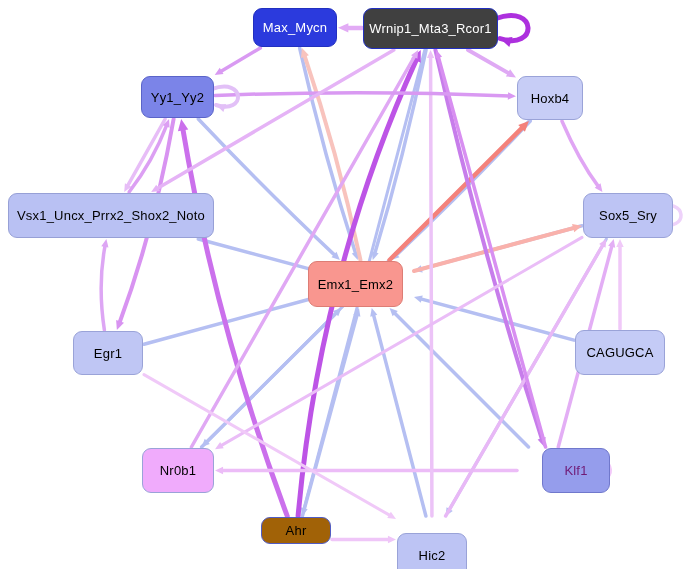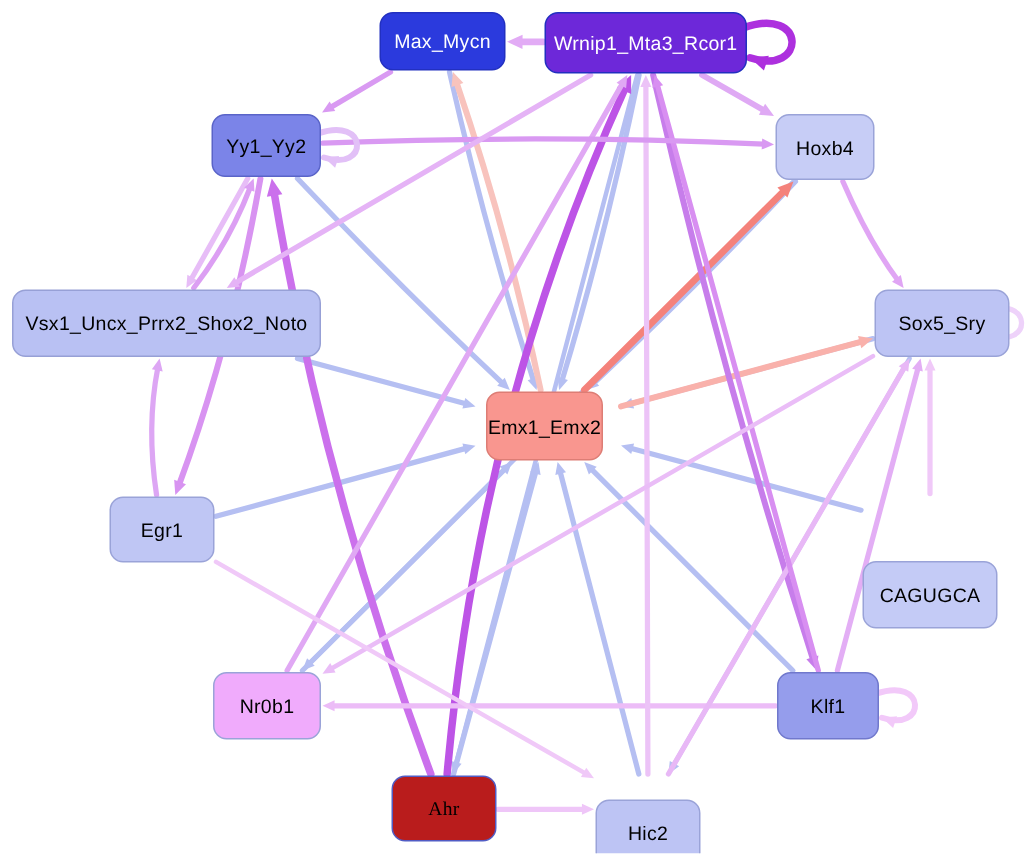--- a/index.html
+++ b/index.html
@@ -106,26 +106,26 @@
       <polygon points="500,38.5 512.5646434255736,37.10635887396025 509.28364974319305,47.080579668397206" fill="#ad30de"></polygon>
       <path d="M 212 89 C 246 77, 246 115, 216 105" fill="none" stroke="#e2c0f7" stroke-width="4" stroke-linecap="round"></path>
       <polygon points="216,105 226.05604295933543,103.92482559554274 223.399729724794,111.89376529916707" fill="#e2c0f7"></polygon>
       <path d="M 655 207.5 C 689 195.5, 689 233.5, 659 223.5" fill="none" stroke="#eed2fa" stroke-width="3.5" stroke-linecap="round"></path>
       <polygon points="659,223.5 667.7990375894186,222.5592223960999 665.4747635091948,229.5320446367712" fill="#eed2fa"></polygon>
       <path d="M 584 462.5 C 618 450.5, 618 488.5, 588 478.5" fill="none" stroke="#f2c9f9" stroke-width="4" stroke-linecap="round"></path>
       <polygon points="588,478.5 598.0560429593354,477.42482559554276 595.399729724794,485.39376529916706" fill="#f2c9f9"></polygon>
     </svg>
   <div id="nodes">
       <div class="node" style="left: 253px; top: 8px; width: 84px; height: 39px; background: rgb(43, 58, 221); color: rgb(255, 255, 255); border-color: rgb(34, 48, 192);">Max_Mycn</div>
-      <div class="node" style="left: 363px; top: 8px; width: 135px; height: 41px; background: #6d28d9; color: rgb(255, 255, 255); border-color: rgb(34, 48, 192);">Wrnip1_Mta3_Rcor1</div>
+      <div class="node" style="left: 363px; top: 8px; width: 135px; height: 41px; background: #404040; color: rgb(255, 255, 255); border-color: rgb(34, 48, 192);">Wrnip1_Mta3_Rcor1</div>
       <div class="node" style="left: 141px; top: 76px; width: 73px; height: 42px; background: rgb(123, 132, 232); color: rgb(0, 0, 0); border-color: rgb(90, 100, 200);">Yy1_Yy2</div>
       <div class="node" style="left: 517px; top: 76px; width: 66px; height: 44px; background: rgb(199, 205, 246); color: rgb(0, 0, 0); border-color: rgb(154, 163, 216);">Hoxb4</div>
       <div class="node" style="left: 8px; top: 193px; width: 206px; height: 45px; background: rgb(185, 193, 243); color: rgb(0, 0, 0); border-color: rgb(151, 160, 214);">Vsx1_Uncx_Prrx2_Shox2_Noto</div>
       <div class="node" style="left: 583px; top: 193px; width: 90px; height: 45px; background: rgb(189, 196, 244); color: rgb(0, 0, 0); border-color: rgb(154, 163, 216);">Sox5_Sry</div>
-      <div class="node" style="left: 324px; top: 261px; width: 78px; height: 46px; background: rgb(249, 150, 143); color: rgb(0, 0, 0); border-color: rgb(221, 125, 117);">Emx1_Emx2</div>
+      <div class="node" style="left: 308px; top: 261px; width: 95px; height: 46px; background: rgb(249, 150, 143); color: rgb(0, 0, 0); border-color: rgb(221, 125, 117);">Emx1_Emx2</div>
       <div class="node" style="left: 73px; top: 331px; width: 70px; height: 44px; background: rgb(191, 198, 244); color: rgb(0, 0, 0); border-color: rgb(154, 163, 216);">Egr1</div>
-      <div class="node" style="left: 575px; top: 330px; width: 90px; height: 45px; background: rgb(196, 203, 246); color: rgb(0, 0, 0); border-color: rgb(154, 163, 216); margin-top: 44px;">CAGUGCA</div>
+      <div class="node" style="left: 575px; top: 330px; width: 90px; height: 45px; background: rgb(196, 203, 246); color: rgb(0, 0, 0); border-color: rgb(154, 163, 216);">CAGUGCA</div>
       <div class="node" style="left: 142px; top: 448px; width: 72px; height: 45px; background: #f0abfc; color: rgb(0, 0, 0); border-color: rgb(154, 163, 216);">Nr0b1</div>
-      <div class="node" style="left: 518px; top: 448px; width: 68px; height: 45px; background: rgb(149, 157, 236); color: #000000; border-color: rgb(112, 120, 204);">Klf1</div>
-      <div class="node" style="left: 261px; top: 517px; width: 70px; height: 44px; background: #b91c1c; color: rgb(0, 0, 0); border-color: rgb(81, 92, 196); font-family: Liberation Serif, serif;">Ahr</div>
+      <div class="node" style="left: 542px; top: 448px; width: 68px; height: 45px; background: rgb(149, 157, 236); color: #701a75; border-color: rgb(112, 120, 204);">Klf1</div>
+      <div class="node" style="left: 261px; top: 517px; width: 70px; height: 27px; background: #a16207; color: rgb(0, 0, 0); border-color: rgb(81, 92, 196);">Ahr</div>
       <div class="node" style="left: 397px; top: 517px; width: 70px; height: 45px; background: rgb(189, 196, 244); color: rgb(0, 0, 0); border-color: rgb(154, 163, 216); margin-top: 16px;">Hic2</div>
     </div>
 </div>
 
 </body></html>

